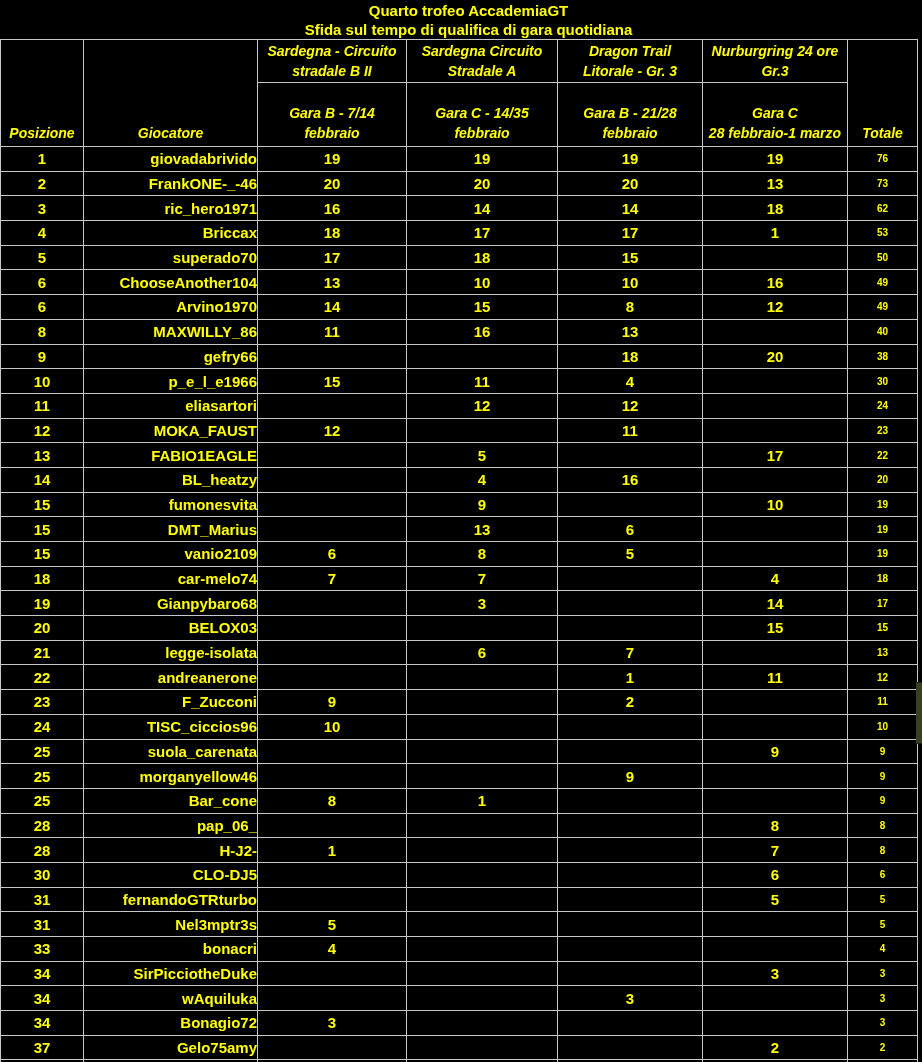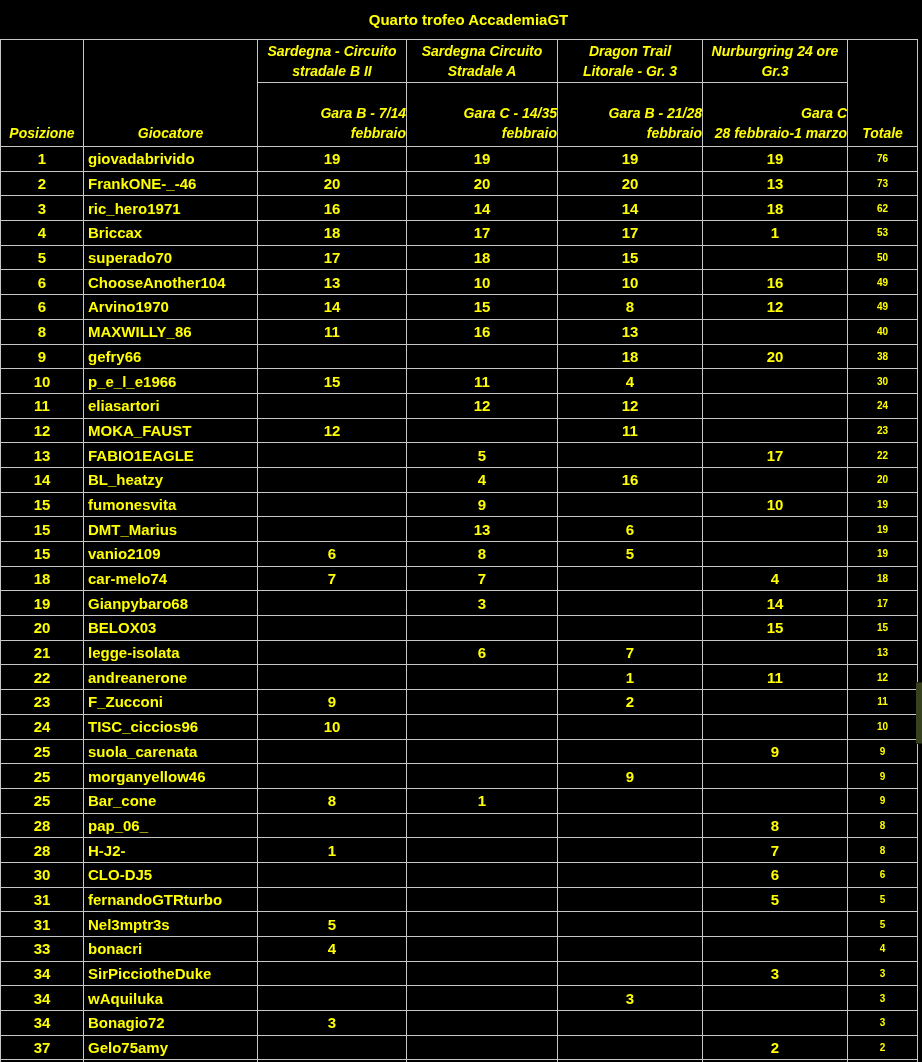--- a/index.html
+++ b/index.html
@@ -30,42 +30,43 @@
     table-layout:fixed;
   }
   table.grid th, table.grid td{
     border:1px solid var(--grid);
     color:var(--txt);
     overflow:hidden;
     white-space:nowrap;
   }
   thead th{font-size:14px;line-height:20px;text-align:center;vertical-align:bottom;padding-bottom:3px;font-style:italic;}
   thead tr.track-row th.race{height:43px;vertical-align:middle;padding-bottom:0;}
-  thead tr.gara-row th.race{height:64px;text-align:right;}
+  thead tr.gara-row th.race{height:64px;}
   tbody tr{height:24.7px;}
   tbody td{font-size:15px;}
   td.c-pos{text-align:center;}
-  td.c-player{text-align:left;padding-left:4px;}
+  td.c-player{text-align:right;padding-left:4px;}
   td.c-val{text-align:center;}
   td.c-tot{text-align:center;font-size:10px;}
   .scroll-marker{
     position:absolute;
     right:0;top:682px;width:6px;height:62px;
     background:#374120;
     border-top:1px solid #1c2310;
     border-bottom:1px solid #1c2310;
   }
 </style>
 </head>
 <body>
 
 <div id="screen">
 
   <div class="title-block">
     <div class="title-line">Quarto trofeo AccademiaGT</div>
+    <div class="title-line">Sfida sul tempo di qualifica di gara quotidiana</div>
   </div>
 
   <table class="grid">
     <colgroup>
       <col style="width:83px">
       <col style="width:174px">
       <col style="width:149px">
       <col style="width:151px">
       <col style="width:145px">
       <col style="width:145px">

